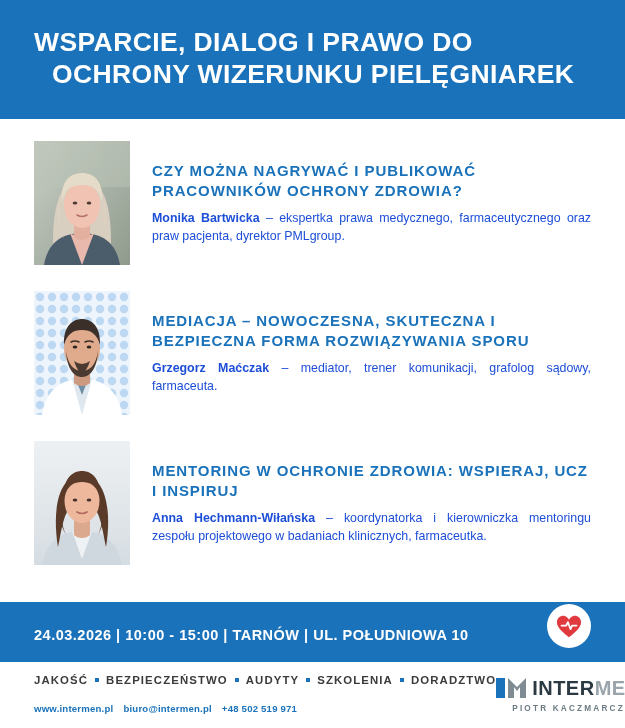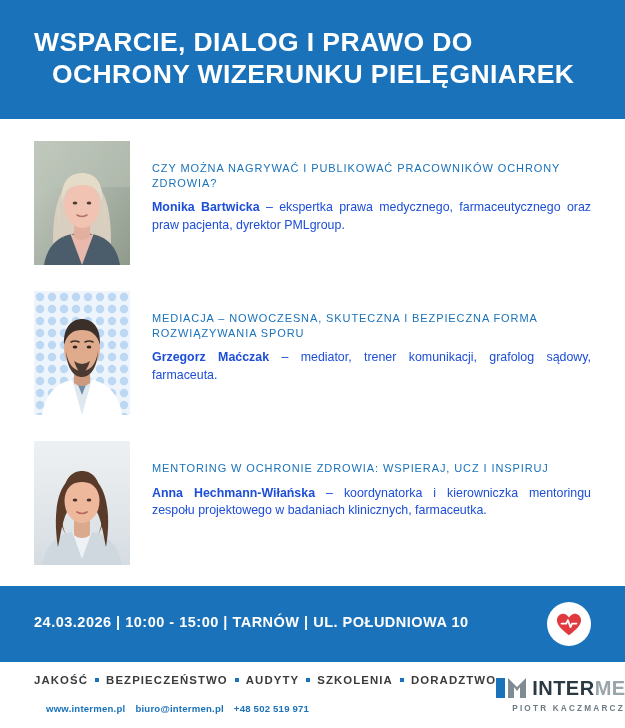--- a/index.html
+++ b/index.html
@@ -52,44 +52,44 @@
     overflow: hidden;
     position: relative;
     background: #dfe6ea;
   }
   .photo svg { display: block; width: 100%; height: 100%; }
 
   .speaker-body { flex: 1 1 auto; padding-top: 20px; }
 
   .speaker-title {
     color: #1A72BA;
-    font-weight: normal;
-    font-size: 11px;
+    font-weight: bold;
+    font-size: 15px;
     letter-spacing: 0.9px;
     line-height: 1.35;
     text-transform: uppercase;
     margin-bottom: 9px;
   }
   .speaker-desc {
     font-size: 12.4px;
     color: #1d4ed8;
     line-height: 1.42;
     text-align: justify;
   }
   .speaker-desc .name { font-weight: bold; }
 
   
   .footer-blue {
     background: #1A72BA;
     color: #ffffff;
     padding: 14px 34px 14px 34px;
     display: flex;
-    align-items: center;
+    align-items: flex-end;
     justify-content: space-between;
-    height: 76px;
+    height: 60px;
   }
   .footer-blue-text .when {
     font-size: 14.5px;
     font-weight: bold;
     letter-spacing: 0.5px;
     text-transform: uppercase;
     margin-bottom: 5px;
   }
   .footer-blue-text .when .sep { font-weight: bold; }
   .footer-blue-text .org {
@@ -132,21 +132,20 @@
     width: 4px; height: 4px;
     background: #1A72BA;
   }
   .contact {
     font-size: 9.6px;
     font-weight: bold;
     color: #1A72BA;
     letter-spacing: 0.2px;
     display: flex;
     gap: 10px;
-    margin-left: 12px;
   }
   .brand { text-align: right; line-height: 1; }
   .brand-row { display: flex; align-items: center; justify-content: flex-end; gap: 6px; }
   .brand-mark svg { display: block; }
   .brand-name {
     font-size: 20px;
     font-weight: bold;
     letter-spacing: 0.5px;
     color: #9aa4ab;
   }

